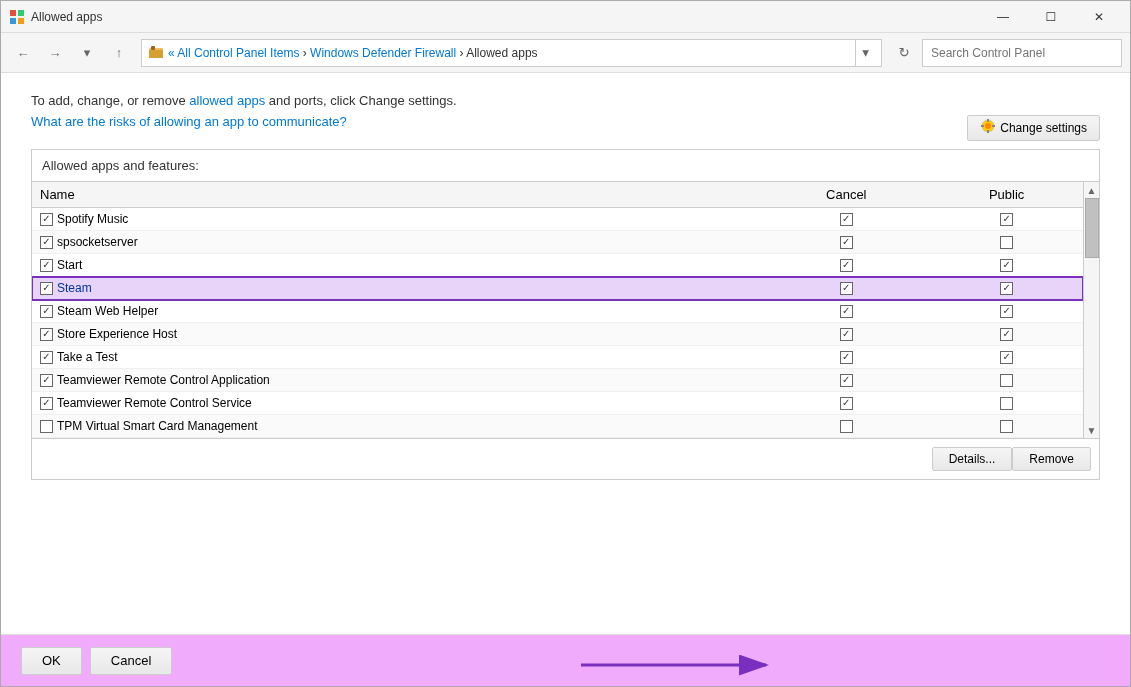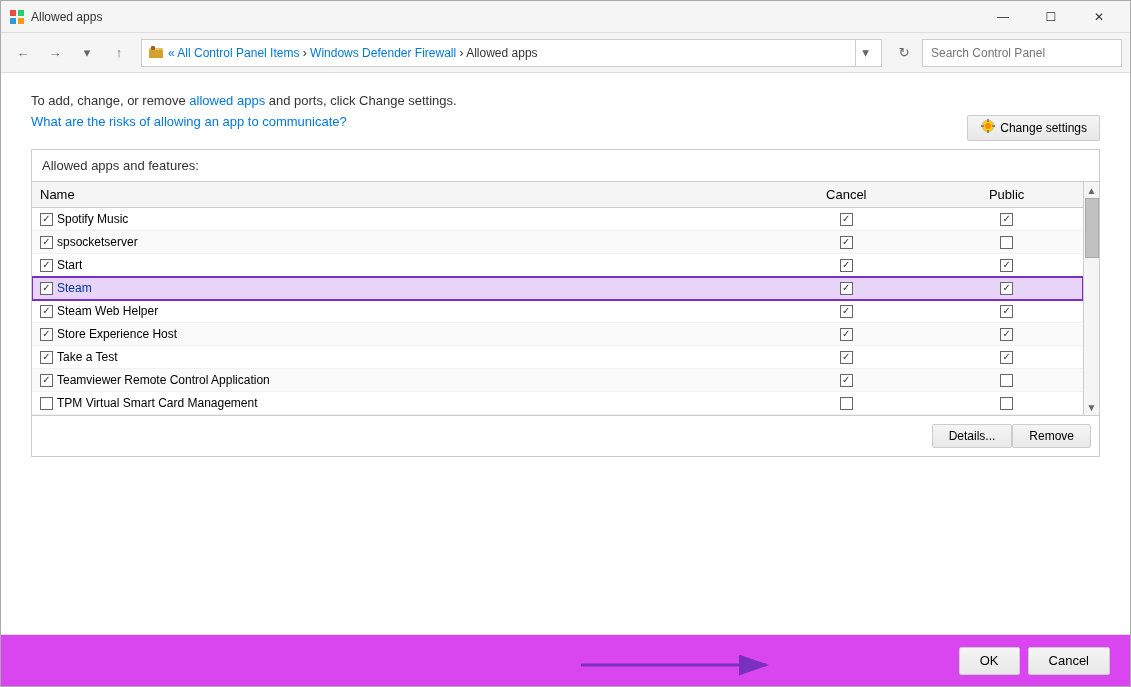--- a/index.html
+++ b/index.html
@@ -324,25 +324,24 @@
       background: linear-gradient(to bottom, #f5f5f5, #e8e8e8);
       border: 1px solid #ccc;
       border-radius: 2px;
       cursor: pointer;
       font-size: 12px;
     }
 
     
     .footer {
       height: 52px;
-      background: #d946ef;
+      background: #f0abfc;
       border-top: 1px solid #ddd;
       display: flex;
       align-items: center;
-      justify-content: flex-end;
       padding: 0 20px;
       gap: 8px;
     }
 
     .ok-btn {
       height: 28px;
       padding: 0 20px;
       background: linear-gradient(to bottom, #f5f5f5, #e8e8e8);
       border: 1px solid #ccc;
       border-radius: 2px;
@@ -594,20 +593,38 @@
                   </td>
                   <td class="center">
                     <div class="cb-center">
                       <span class="cb"></span>
                     </div>
                   </td>
                 </tr>
                 <tr class="row-normal">
                   <td>
                     <div class="checkbox-cell">
+                      <span class="cb checked"></span>
+                      <span>Teamviewer Remote Control Service</span>
+                    </div>
+                  </td>
+                  <td class="center">
+                    <div class="cb-center">
+                      <span class="cb checked"></span>
+                    </div>
+                  </td>
+                  <td class="center">
+                    <div class="cb-center">
+                      <span class="cb"></span>
+                    </div>
+                  </td>
+                </tr>
+                <tr class="row-normal">
+                  <td>
+                    <div class="checkbox-cell">
                       <span class="cb"></span>
                       <span>TPM Virtual Smart Card Management</span>
                     </div>
                   </td>
                   <td class="center">
                     <div class="cb-center">
                       <span class="cb"></span>
                     </div>
                   </td>
                   <td class="center">

